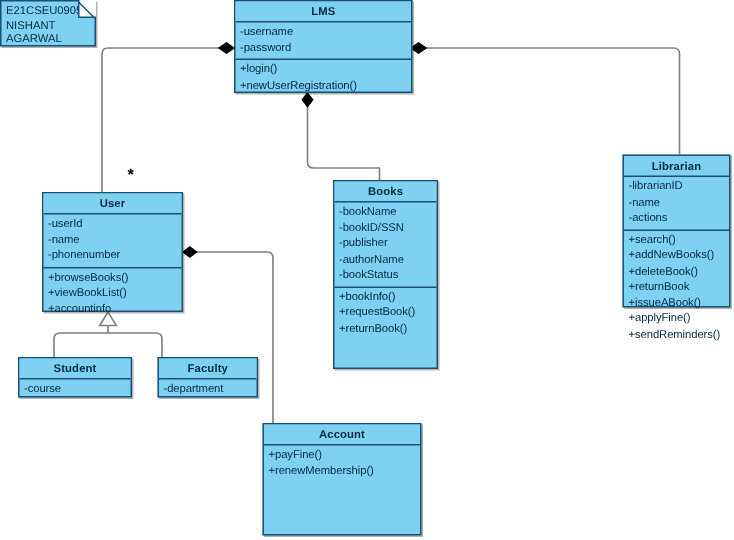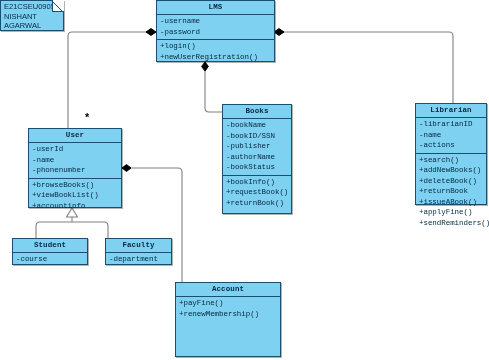--- a/index.html
+++ b/index.html
@@ -16,21 +16,20 @@
   #wires{position:absolute;left:0;top:0;width:489px;height:360px;z-index:1;}
 
   
   .cls{
     position:absolute;
     z-index:3;
     box-sizing:border-box;
     border:1px solid #1b4f72;
     background:#7fd1f2;
     box-shadow:1px 1px 0 rgba(0,0,0,0.30);
-    font-family:Liberation Mono, monospace;
   }
   .cls .ttl{
     text-align:center;
     font-weight:bold;
     font-size:7.5px;
     line-height:11px;
     padding:1px 2px 1px 2px;
     color:#04283f;
     border-bottom:1px solid #1b4f72;
     background:#7fd1f2;
@@ -123,21 +122,21 @@
     <div class="sect">
       <div class="row">-username</div>
       <div class="row">-password</div>
     </div>
     <div class="sect">
       <div class="row">+login()</div>
       <div class="row">+newUserRegistration()</div>
     </div>
   </div>
 
-  <div class="cls" style="left:222px;top:104px;width:70px;height:110px;">
+  <div class="cls" style="left:222px;top:120px;width:70px;height:126px;">
     <div class="ttl">Books</div>
     <div class="sect">
       <div class="row">-bookName</div>
       <div class="row">-bookID/SSN</div>
       <div class="row">-publisher</div>
       <div class="row">-authorName</div>
       <div class="row">-bookStatus</div>
     </div>
     <div class="sect">
       <div class="row">+bookInfo()</div>

